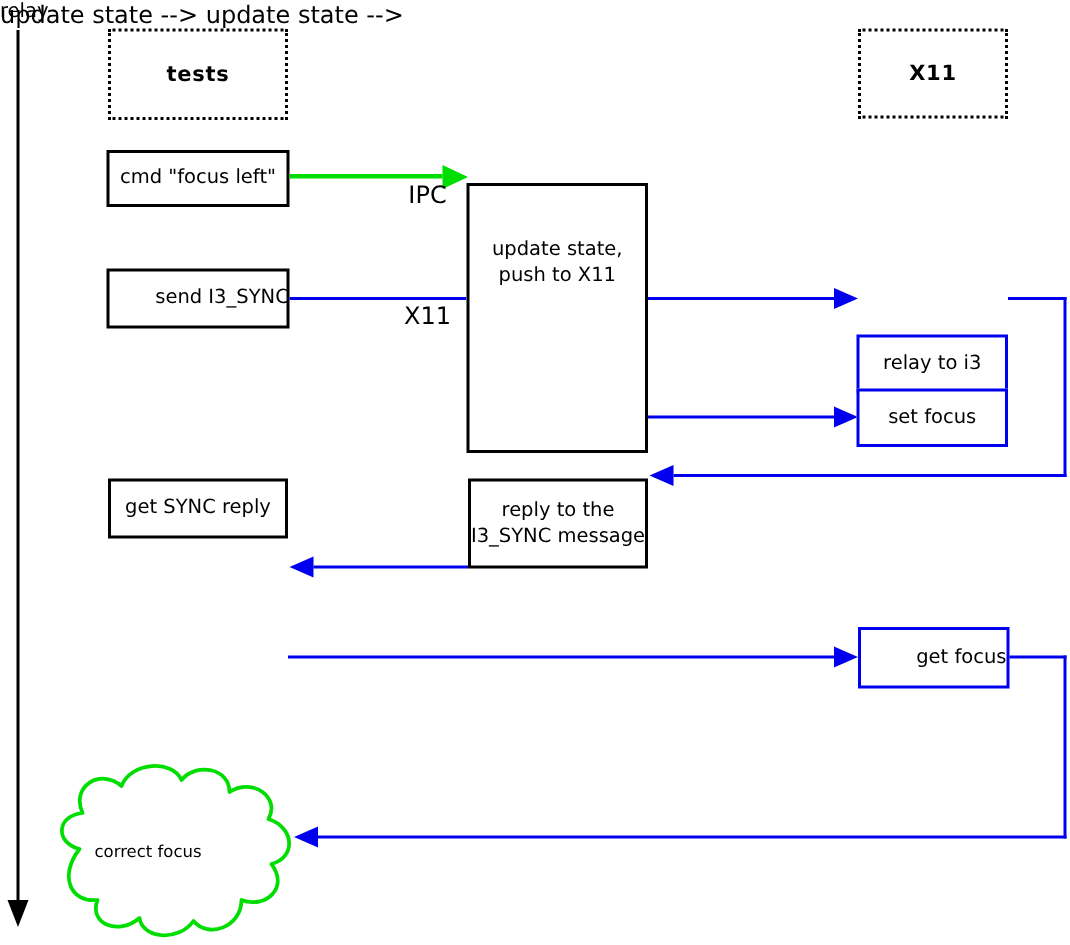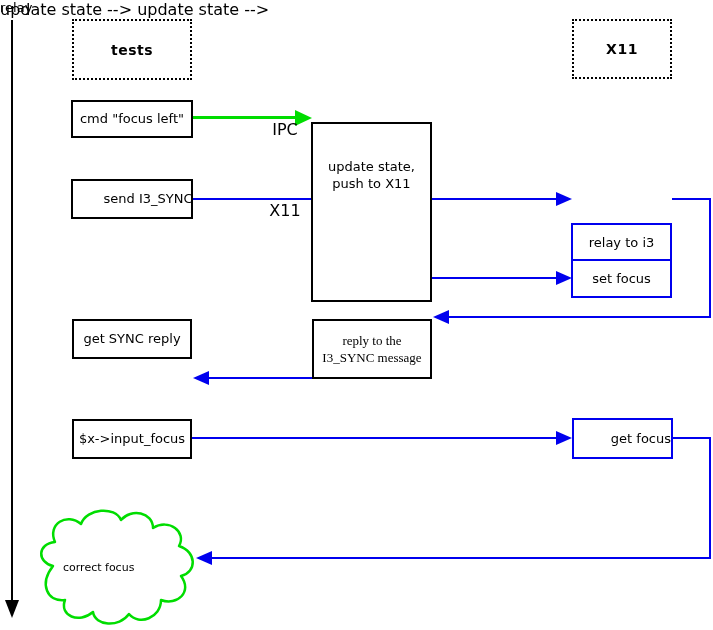--- a/index.html
+++ b/index.html
@@ -86,36 +86,33 @@
     <span>set focus</span>
   </div>
 
   
   <div class="ln b" style="left:672px;top:198px;width:39px;height:2px;"></div>
   <div class="ln b" style="left:709px;top:198px;width:2px;height:120px;"></div>
   <div class="ln b" style="left:449px;top:316px;width:262px;height:2px;"></div>
   <div class="tri left-b" style="left:433px;top:310px;"></div>
 
   
-  <div class="box black multi" style="left:312px;top:319px;width:120px;height:60px;padding-top:11px;line-height:17px;font-family:Liberation Serif, serif;">
+  <div class="box black multi" style="left:312px;top:319px;width:120px;height:60px;padding-top:11px;line-height:17px;">
     <span>reply to the</span>
     <span>I3_SYNC message</span>
   </div>
 
   
   <div class="ln b" style="left:209px;top:377px;width:103px;height:2px;"></div>
   <div class="tri left-b" style="left:193px;top:371px;"></div>
   <div class="box black" style="left:72px;top:319px;width:120px;height:40px;">
     <span>get SYNC reply</span>
   </div>
 
   
-  <div class="box black" style="left:72px;top:419px;width:120px;height:40px;">
-    <span>$x-&gt;input_focus</span>
-  </div>
   <div class="ln b" style="left:192px;top:437px;width:364px;height:2px;"></div>
   <div class="tri right-b" style="left:556px;top:431px;"></div>
   <div class="box blue" style="left:572px;top:418px;width:101px;height:41px;justify-content:flex-end;">
     <span>get focus</span>
   </div>
 
   
   <div class="ln b" style="left:673px;top:437px;width:38px;height:2px;"></div>
   <div class="ln b" style="left:709px;top:437px;width:2px;height:122px;"></div>
   <div class="ln b" style="left:212px;top:557px;width:499px;height:2px;"></div>

